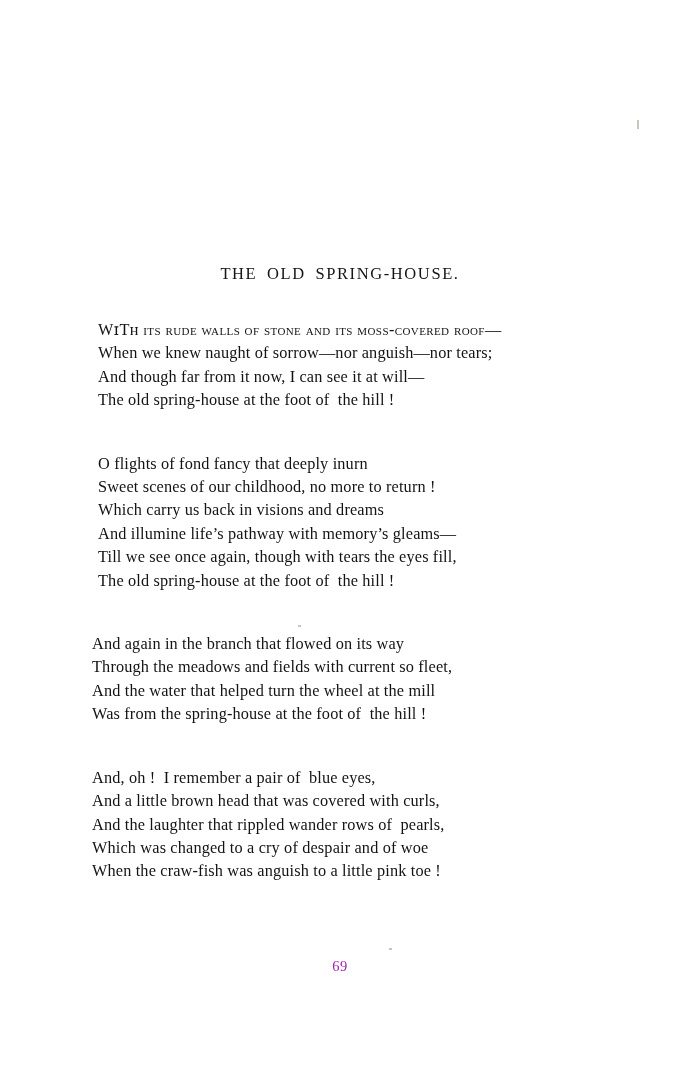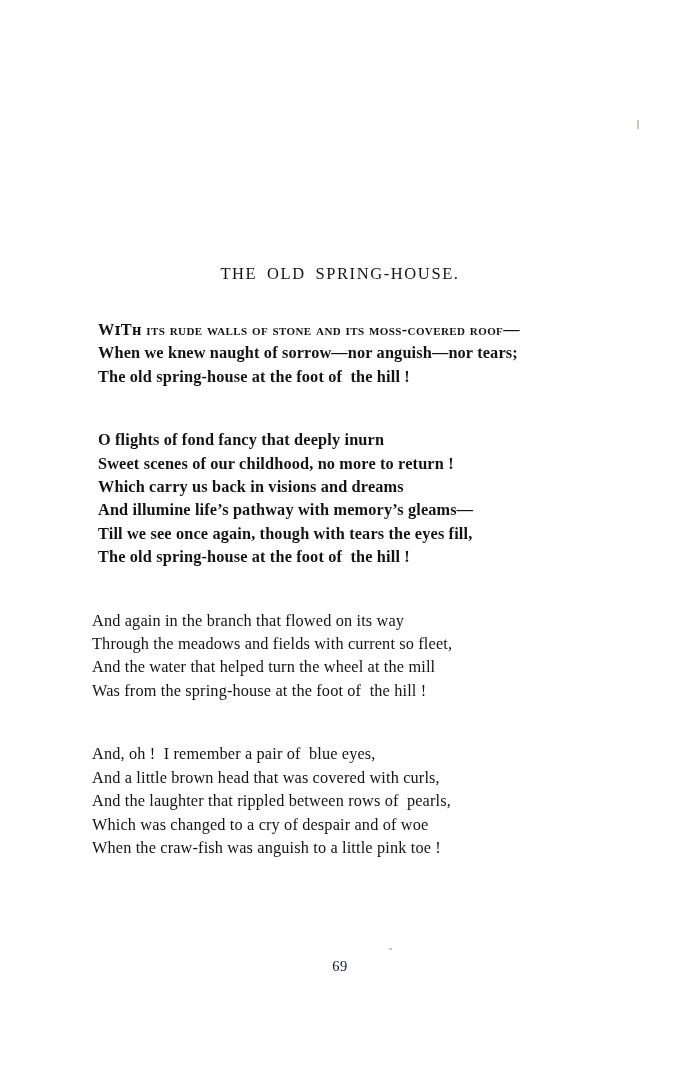--- a/index.html
+++ b/index.html
@@ -48,34 +48,33 @@
   }
   .line {
     font-size: 16.3px;
     line-height: 23.4px;
     white-space: pre-wrap;
     color: #131313;
     letter-spacing: 0.15px;
   }
   .line.indent {
     padding-left: 6px;
-    font-weight: bold;
   }
   .smallcaps {
     font-variant: small-caps;
     letter-spacing: 0.4px;
   }
   .page-number {
     position: absolute;
     left: 0;
     top: 926px;
     width: 680px;
     text-align: center;
     font-size: 14.5px;
-    color: #0f172a;
+    color: #a21caf;
     letter-spacing: 0.5px;
   }
   .speck {
     position: absolute;
     background: #b9b3a6;
     opacity: 0.75;
   }
 </style>
 </head>
 <body>
@@ -86,20 +85,21 @@
   <div class="speck" style="left:298px;top:593px;width:3px;height:2px;"></div>
   <div class="speck" style="left:389px;top:916px;width:3px;height:2px;"></div>
 
   <div class="poem-title">THE  OLD  SPRING-HOUSE.</div>
 
   <div class="body-block">
 
     <div class="stanza">
       <div class="line indent smallcaps">WɪTʜ its rude walls of stone and its moss-covered roof—</div>
       <div class="line indent">When we knew naught of sorrow—nor anguish—nor tears;</div>
+      <div class="line indent">And though far from it now, I can see it at will—</div>
       <div class="line indent">The old spring-house at the foot of  the hill !</div>
     </div>
 
     <div class="stanza">
       <div class="line indent">O flights of fond fancy that deeply inurn</div>
       <div class="line indent">Sweet scenes of our childhood, no more to return !</div>
       <div class="line indent">Which carry us back in visions and dreams</div>
       <div class="line indent">And illumine life’s pathway with memory’s gleams—</div>
       <div class="line indent">Till we see once again, though with tears the eyes fill,</div>
       <div class="line indent">The old spring-house at the foot of  the hill !</div>
@@ -108,21 +108,21 @@
     <div class="stanza">
       <div class="line">And again in the branch that flowed on its way</div>
       <div class="line">Through the meadows and fields with current so fleet,</div>
       <div class="line">And the water that helped turn the wheel at the mill</div>
       <div class="line">Was from the spring-house at the foot of  the hill !</div>
     </div>
 
     <div class="stanza">
       <div class="line">And, oh !  I remember a pair of  blue eyes,</div>
       <div class="line">And a little brown head that was covered with curls,</div>
-      <div class="line">And the laughter that rippled between rows of  pearls,</div>
+      <div class="line">And the laughter that rippled wander rows of  pearls,</div>
       <div class="line">Which was changed to a cry of despair and of woe</div>
       <div class="line">When the craw-fish was anguish to a little pink toe !</div>
     </div>
 
   </div>
 
   <div class="page-number">69</div>
 
 </div>
 

